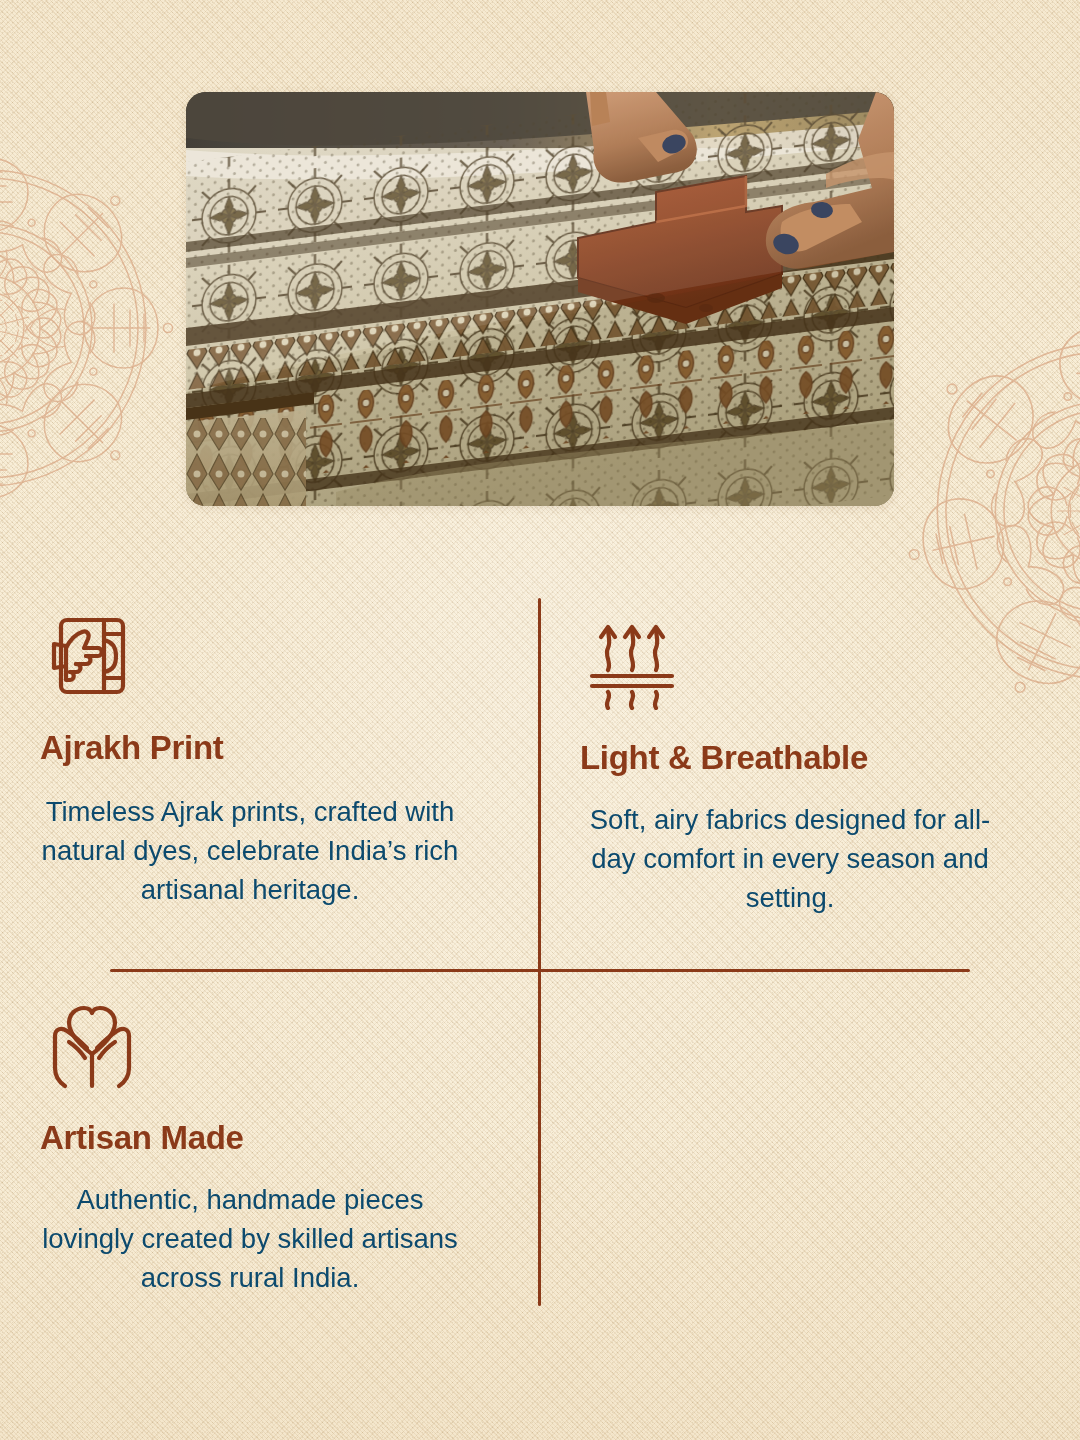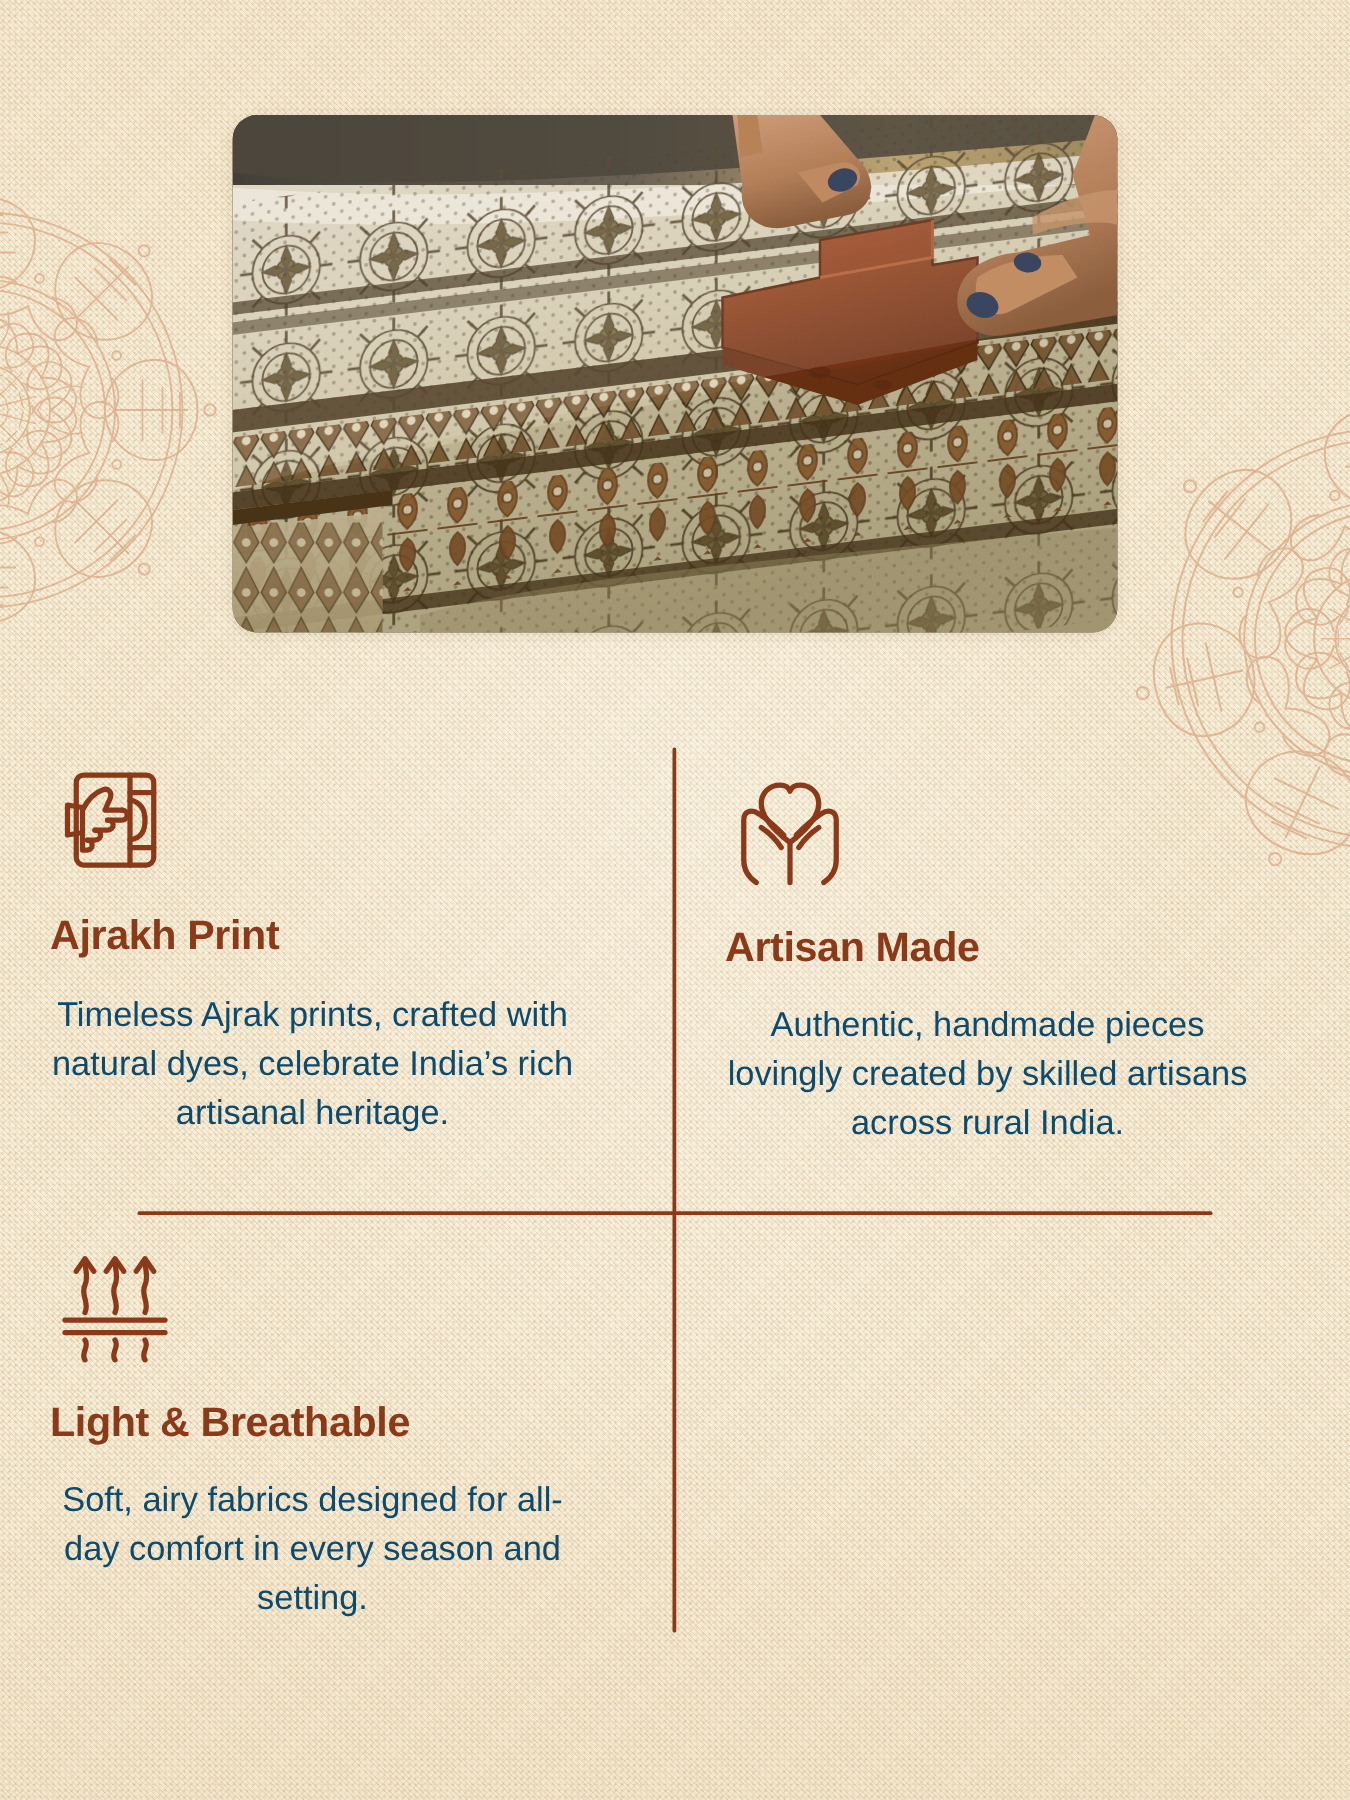--- a/index.html
+++ b/index.html
@@ -711,49 +711,49 @@
           <path d="M40 46 C46 46 46 54 40 54 L30 54"></path>
           <path d="M30 54 C36 54 36 62 30 62 L24 62"></path>
           <path d="M24 62 C29 62 29 70 24 70 L20 70 L20 56"></path>
         </svg>
       </div>
       <h3 class="feat-title">Ajrakh Print</h3>
       <p class="feat-desc">Timeless Ajrak prints, crafted with natural dyes, celebrate India’s rich artisanal heritage.</p>
     </div>
 
 
-    <div class="feature r2 col2">
-      <div class="feat-icon">
-        <svg width="98" height="92" viewBox="0 0 98 92" xmlns="http://www.w3.org/2000/svg" fill="none" stroke="#8B3A19" stroke-width="4.2" stroke-linecap="round" stroke-linejoin="round">
-          <path d="M49 56 C49 56 26 40 26 25 C26 16 33 10 41 10 C45 10 48 12 49 15 C50 12 53 10 57 10 C65 10 72 16 72 25 C72 40 49 56 49 56 Z"></path>
-          <path d="M49 56 L49 88"></path>
-          <path d="M44 50 C38 44 30 37 24 33 C18 29 12 31 12 38 L12 70 C12 78 16 84 22 88"></path>
-          <path d="M54 50 C60 44 68 37 74 33 C80 29 86 31 86 38 L86 70 C86 78 82 84 76 88"></path>
-          <path d="M26 44 C32 48 38 54 42 60"></path>
-          <path d="M72 44 C66 48 60 54 56 60"></path>
-        </svg>
-      </div>
-      <h3 class="feat-title">Artisan Made</h3>
-      <p class="feat-desc">Authentic, handmade pieces lovingly created by skilled artisans across rural India.</p>
-    </div>
-
     <div class="feature r2 col1">
       <div class="feat-icon">
         <svg width="92" height="92" viewBox="0 0 92 92" xmlns="http://www.w3.org/2000/svg" fill="none" stroke="#8B3A19" stroke-width="4.2" stroke-linecap="round" stroke-linejoin="round">
           <path d="M22 52 C26 44 18 38 22 30 C25 24 22 18 22 10"></path>
           <path d="M15 19 L22 9 L29 19"></path>
           <path d="M46 52 C50 44 42 38 46 30 C49 24 46 18 46 10"></path>
           <path d="M39 19 L46 9 L53 19"></path>
           <path d="M70 52 C74 44 66 38 70 30 C73 24 70 18 70 10"></path>
           <path d="M63 19 L70 9 L77 19"></path>
           <path d="M6 58 L86 58"></path>
           <path d="M6 68 L86 68"></path>
           <path d="M22 74 C26 80 18 84 22 90"></path>
           <path d="M46 74 C50 80 42 84 46 90"></path>
           <path d="M70 74 C74 80 66 84 70 90"></path>
         </svg>
       </div>
       <h3 class="feat-title">Light &amp; Breathable</h3>
       <p class="feat-desc">Soft, airy fabrics designed for all-day comfort in every season and setting.</p>
     </div>
 
+    <div class="feature r2 col2">
+      <div class="feat-icon">
+        <svg width="98" height="92" viewBox="0 0 98 92" xmlns="http://www.w3.org/2000/svg" fill="none" stroke="#8B3A19" stroke-width="4.2" stroke-linecap="round" stroke-linejoin="round">
+          <path d="M49 56 C49 56 26 40 26 25 C26 16 33 10 41 10 C45 10 48 12 49 15 C50 12 53 10 57 10 C65 10 72 16 72 25 C72 40 49 56 49 56 Z"></path>
+          <path d="M49 56 L49 88"></path>
+          <path d="M44 50 C38 44 30 37 24 33 C18 29 12 31 12 38 L12 70 C12 78 16 84 22 88"></path>
+          <path d="M54 50 C60 44 68 37 74 33 C80 29 86 31 86 38 L86 70 C86 78 82 84 76 88"></path>
+          <path d="M26 44 C32 48 38 54 42 60"></path>
+          <path d="M72 44 C66 48 60 54 56 60"></path>
+        </svg>
+      </div>
+      <h3 class="feat-title">Artisan Made</h3>
+      <p class="feat-desc">Authentic, handmade pieces lovingly created by skilled artisans across rural India.</p>
+    </div>
+
   </div>
 </div>
 
 </body></html>

